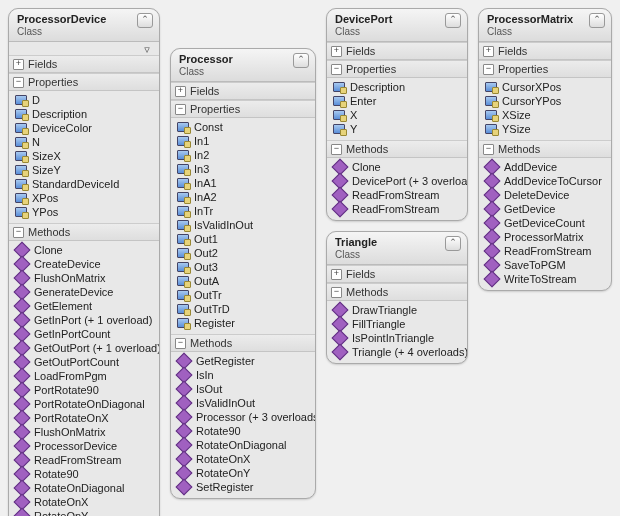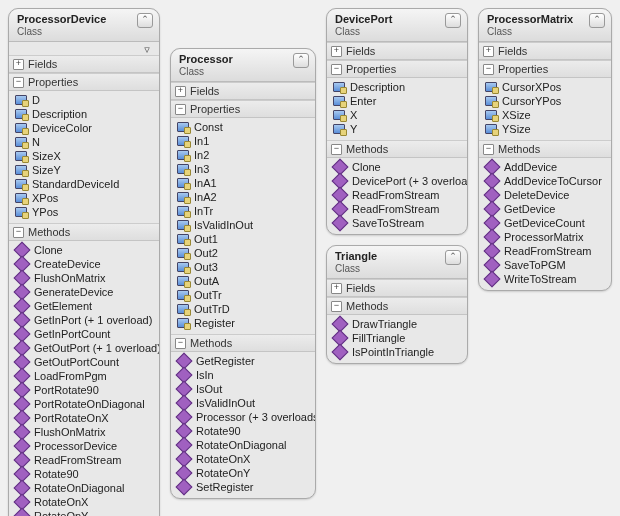--- a/index.html
+++ b/index.html
@@ -483,24 +483,20 @@
             <span>DevicePort (+ 3 overloads)</span>
           </div>
           <div class="member">
             <span class="micon method"></span>
             <span>ReadFromStream</span>
           </div>
           <div class="member">
             <span class="micon method"></span>
             <span>ReadFromStream</span>
           </div>
-          <div class="member">
-            <span class="micon method"></span>
-            <span>SaveToStream</span>
-          </div>
         </div>
     </div>
 
     <div class="class-box w3">
       <div class="class-header">
         <div>
           <div class="class-title">Triangle</div>
           <div class="class-sub">Class</div>
         </div>
         <div class="hdr-icons">
@@ -520,20 +516,24 @@
             <span class="micon method"></span>
             <span>DrawTriangle</span>
           </div>
           <div class="member">
             <span class="micon method"></span>
             <span>FillTriangle</span>
           </div>
           <div class="member">
             <span class="micon method"></span>
             <span>IsPointInTriangle</span>
+          </div>
+          <div class="member">
+            <span class="micon method"></span>
+            <span>Triangle (+ 4 overloads)</span>
           </div>
         </div>
     </div>
   </div>
 
   <div class="column">
     <div class="class-box w4">
       <div class="class-header">
         <div>
           <div class="class-title">ProcessorMatrix</div>

